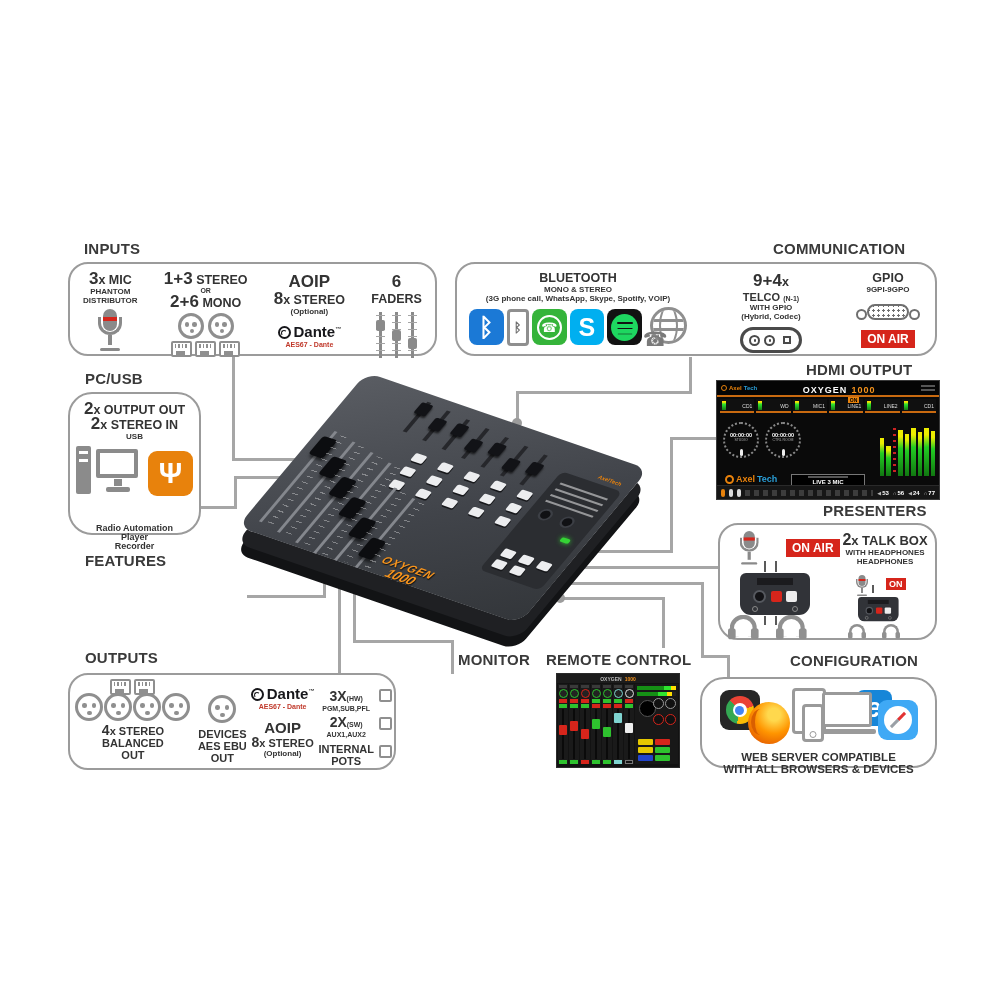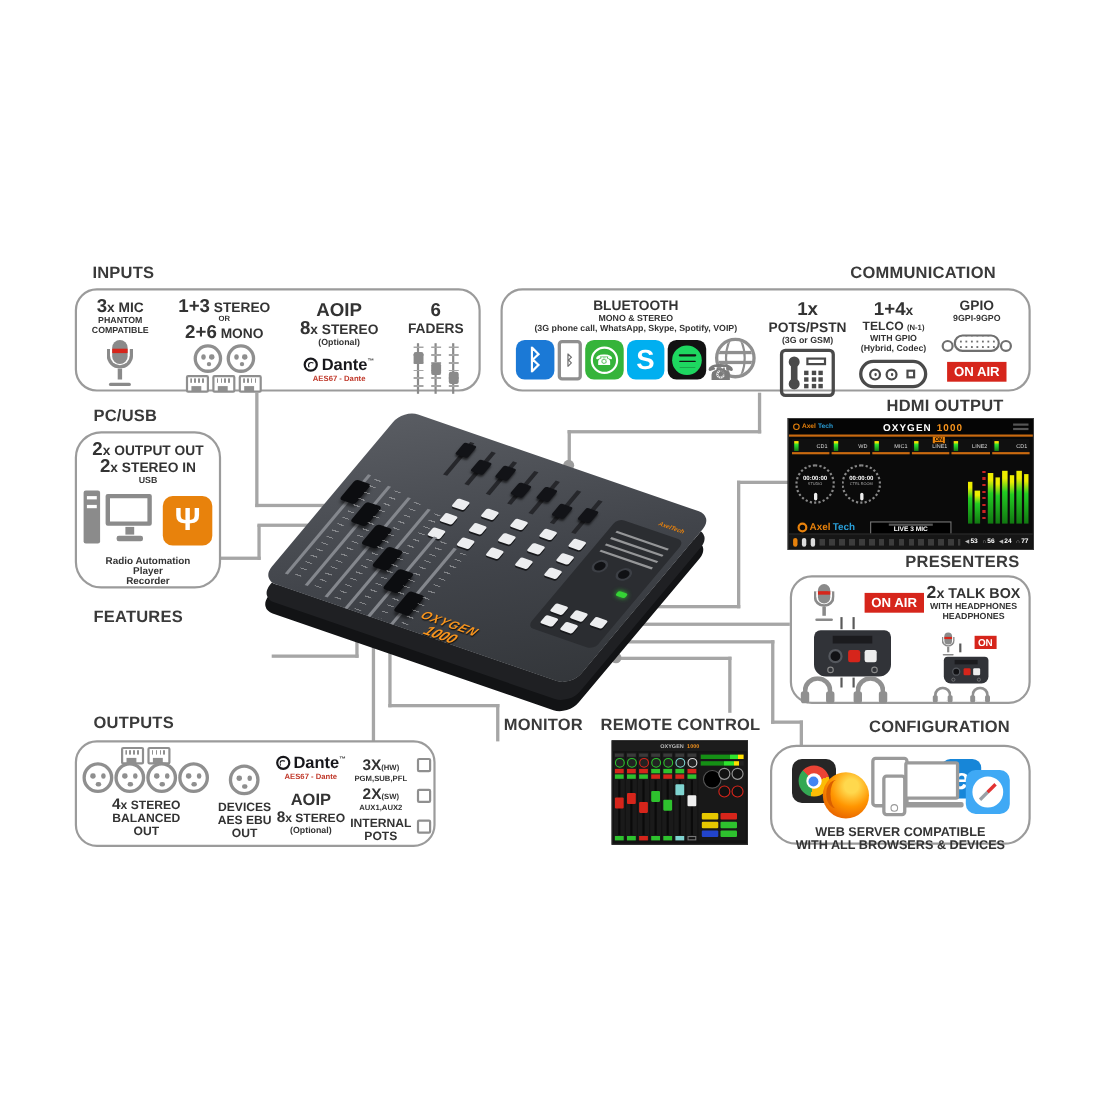--- a/index.html
+++ b/index.html
@@ -240,21 +240,21 @@
   <div class="lbl" style="left:458px;top:651px">MONITOR</div>
   <div class="lbl" style="left:546px;top:651px">REMOTE CONTROL</div>
   <div class="lbl" style="left:790px;top:652px">CONFIGURATION</div>
   <div class="lbl" style="left:806px;top:361px">HDMI OUTPUT</div>
   <div class="lbl" style="left:823px;top:502px">PRESENTERS</div>
 
   <div class="bubble" style="left:68px;top:262px;width:369px;height:94px;display:flex;justify-content:space-around;align-items:flex-start;padding-top:8px">
     <div class="ctr">
       <div class="mid"><span class="bignum">3</span><span>x MIC</span></div>
       <div class="tiny">PHANTOM</div>
-      <div class="tiny">COMPATIBLE</div>
+      <div class="tiny">DISTRIBUTOR</div>
       <div class="mic" style="margin:4px auto 0">
           <i class="cp"></i>
           <i class="bd"></i>
           <i class="ar"></i>
           <i class="st"></i>
           <i class="bs"></i>
         </div>
     </div>
     <div class="ctr">
       <div class="mid"><span class="bignum">1+3</span><span> STEREO</span></div>
@@ -317,41 +317,21 @@
         <span class="spsq">
             <i></i>
           </span>
         <span class="globewrap">
             <span class="globe"></span>
             <u>☎</u>
           </span>
       </div>
     </div>
     <div class="ctr">
-      <div class="bignum">1x</div>
-      <div class="mid">POTS/PSTN</div>
-      <div class="tiny">(3G or GSM)</div>
-      <div class="dphone" style="margin:3px auto 0">
-        <span class="hs"></span>
-          <span class="scr"></span>
-        <span class="kp">
-            <i></i>
-            <i></i>
-            <i></i>
-            <i></i>
-            <i></i>
-            <i></i>
-            <i></i>
-            <i></i>
-            <i></i>
-          </span>
-      </div>
-    </div>
-    <div class="ctr">
-      <div><span class="bignum">1+4</span><span class="mid">x</span></div>
+      <div><span class="bignum">9+4</span><span class="mid">x</span></div>
       <div class="mid2"><span>TELCO </span><span class="tiny7">(N-1)</span></div>
       <div class="tiny">WITH GPIO</div>
       <div class="tiny">(Hybrid, Codec)</div>
       <div class="telco" style="margin:6px auto 0">
           <span class="tk"></span>
           <span class="tk"></span>
           <span class="tsq"></span>
         </div>
     </div>
     <div class="ctr">
@@ -373,21 +353,21 @@
           <span class="tower">
             <i></i>
             <i></i>
           </span>
           <span class="mon"></span>
           <span class="mst"></span>
           <span class="mbs"></span>
         </span>
       <span class="usbsq">Ψ</span>
     </div>
-    <div class="tiny" style="font-size:9px;margin-top:6px">Radio Automation</div>
+    <div class="tiny" style="font-size:9px;margin-top:24px">Radio Automation</div>
     <div class="tiny" style="font-size:9px">Player</div>
     <div class="tiny" style="font-size:9px">Recorder</div>
   </div>
 
 
   <div class="bubble" style="left:68px;top:673px;width:328px;height:97px;display:flex;justify-content:space-around;align-items:flex-start;padding-top:4px">
     <div class="ctr" style="position:relative;width:122px">
       <div style="display:flex;gap:3px;justify-content:center">
           <span class="rj"></span>
           <span class="rj"></span>

